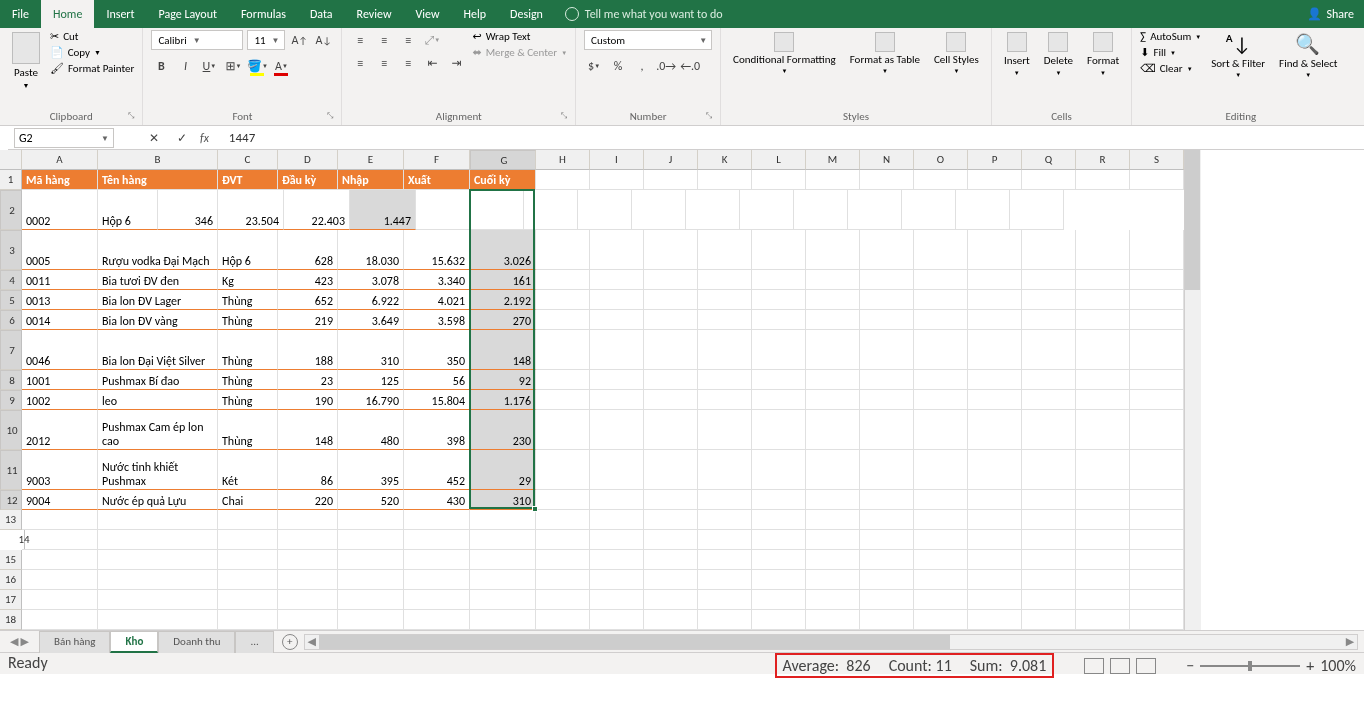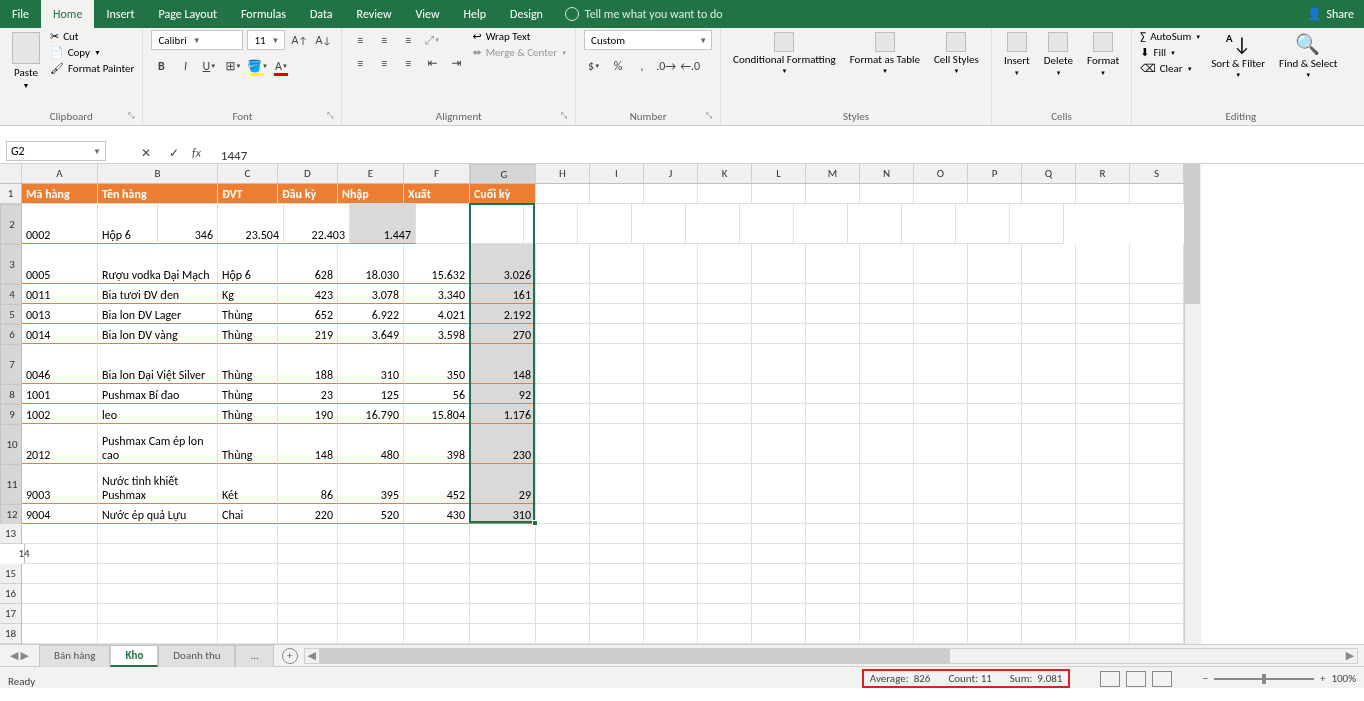--- a/index.html
+++ b/index.html
@@ -23,21 +23,21 @@
 .bigbtn { display: flex; flex-direction: column; align-items: center; justify-content: center; font-size: 11px; gap: 2px; padding: 2px 4px; }
 .icon-sq { width: 20px; height: 20px; background: #e6e6e6; border: 1px solid #bdbdbd; }
 .row { display: flex; align-items: center; gap: 4px; }
 .col3 { display: flex; flex-direction: column; gap: 3px; font-size: 11px; }
 .sel { background: #fff; border: 1px solid #c8c6c4; height: 20px; font-size: 11px; display: flex; align-items: center; padding: 0 4px 0 6px; gap: 6px; }
 .sel .arrow { font-size: 8px; color: #666; }
 .btn-sm { width: 20px; height: 20px; display: inline-flex; align-items: center; justify-content: center; border: 1px solid transparent; font-size: 12px; color: #444; }
 .faded { color: #999; }
 
 
-.fbar { display: flex; align-items: flex-end; height: 38px; border-bottom: 1px solid #d0cece; }
+.fbar { display: flex; align-items: center; height: 24px; border-bottom: 1px solid #d0cece; margin-left: 8px; }
 .namebox { width: 100px; border: 1px solid #c8c6c4; background: #fff; margin: 2px 0 2px 6px; height: 20px; display: flex; align-items: center; padding: 0 4px; font-size: 12px; }
 .namebox .arrow { margin-left: auto; font-size: 8px; color: #666; }
 .fx-area { display: flex; align-items: center; gap: 8px; margin-left: 30px; color: #888; }
 .fx { font-style: italic; color: #555; }
 .formula-input { margin-left: 20px; font-size: 13px; color: #333; }
 .corner { width: 22px; height: 20px; background: #f0f0f0; border-right: 1px solid #d4d0c8; border-bottom: 1px solid #bfbfbf; }
 .colheads { display: flex; height: 20px; }
 .colhead { background: #f0f0f0; border-right: 1px solid #d4d0c8; border-bottom: 1px solid #bfbfbf; font-size: 11px; color: #333; display: flex; align-items: center; justify-content: center; }
 .colhead.sel { background: #d6d6d6; }
 .rowheads { display: flex; flex-direction: column; width: 22px; }
@@ -56,21 +56,21 @@
 
 .sheetbar { height: 22px; border-top: 1px solid #d0cece; display: flex; align-items: center; background: #f3f2f1; font-size: 11px; }
 .sheetnav { display: flex; gap: 2px; padding: 0 10px; color: #888; }
 .sheettab { padding: 3px 14px; background: #e0e0e0; border: 1px solid #c8c6c4; border-bottom: none; color: #555; }
 .sheettab.active { background: #fff; font-weight: bold; color: #217346; border-bottom: 2px solid #217346; }
 .addsheet { width: 16px; height: 16px; border: 1px solid #888; border-radius: 50%; display: flex; align-items: center; justify-content: center; margin-left: 8px; color: #555; }
 .hscroll-track { flex: 1; height: 16px; background: #f0f0f0; border: 1px solid #d0cece; margin: 0 6px; display: flex; align-items: center; }
 .hscroll-thumb { width: 60%; height: 14px; background: #cdcdcd; }
 
 
-.statusbar { height: 22px; background: #f3f2f1; border-top: 1px solid #d0cece; display: flex; align-items: flex-end; font-size: 11px; color: #444; padding: 0 8px; gap: 16px; }
+.statusbar { height: 22px; background: #f3f2f1; border-top: 1px solid #d0cece; display: flex; align-items: flex-start; font-size: 16px; color: #444; padding: 0 8px; gap: 16px; }
 .stats-box { border: 2px solid #e02020; padding: 1px 6px; display: flex; gap: 18px; }
 .view-btns { display: flex; gap: 6px; margin-left: 18px; }
 .view-btn { width: 20px; height: 16px; border: 1px solid #888; }
 .zoom { display: flex; align-items: center; gap: 6px; margin-left: 18px; }
 .slider-track { width: 100px; height: 2px; background: #888; position: relative; }
 .slider-thumb { position: absolute; top: -4px; left: 48px; width: 4px; height: 10px; background: #888; }
 
 .vscroll { width: 17px; background: #f0f0f0; border-left: 1px solid #d0cece; position: relative; }
 .vscroll-thumb { position: absolute; top: 0; width: 15px; height: 140px; background: #cdcdcd; }
 </style>

